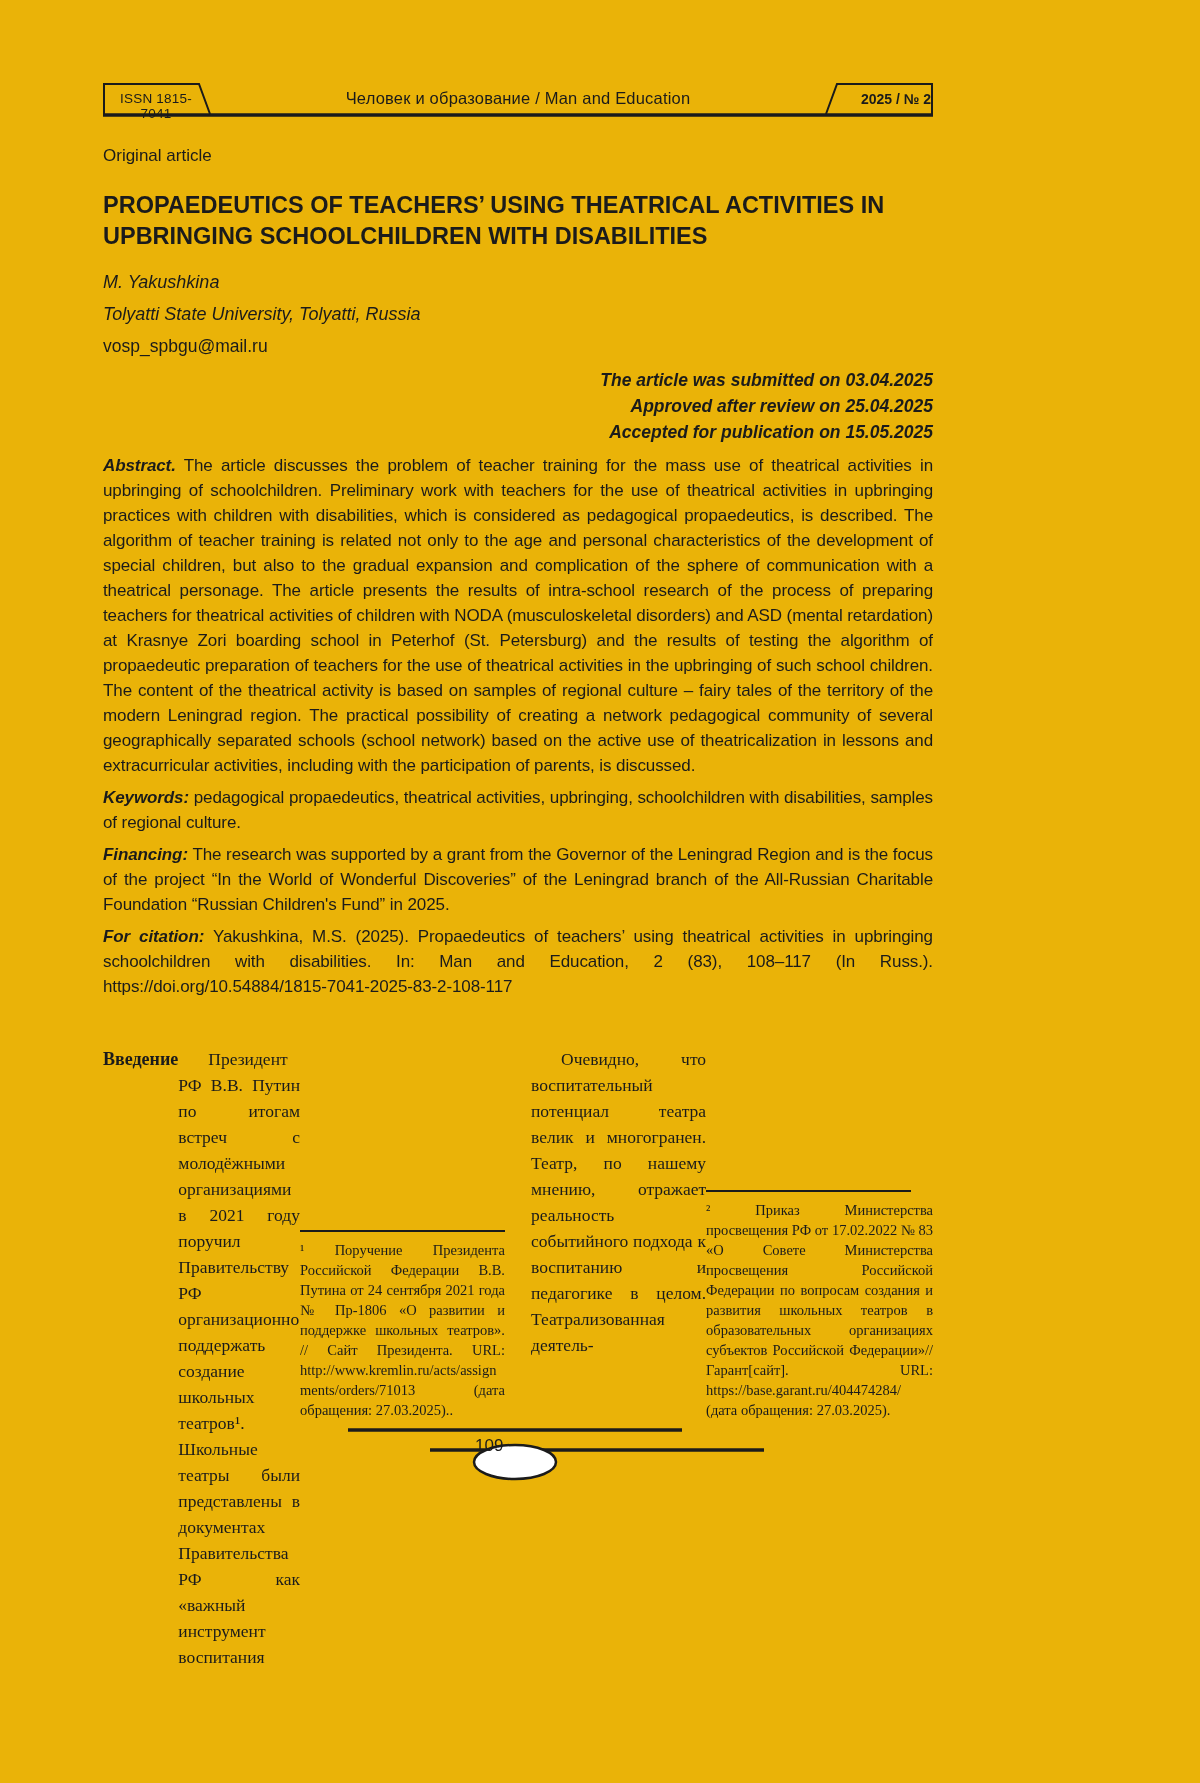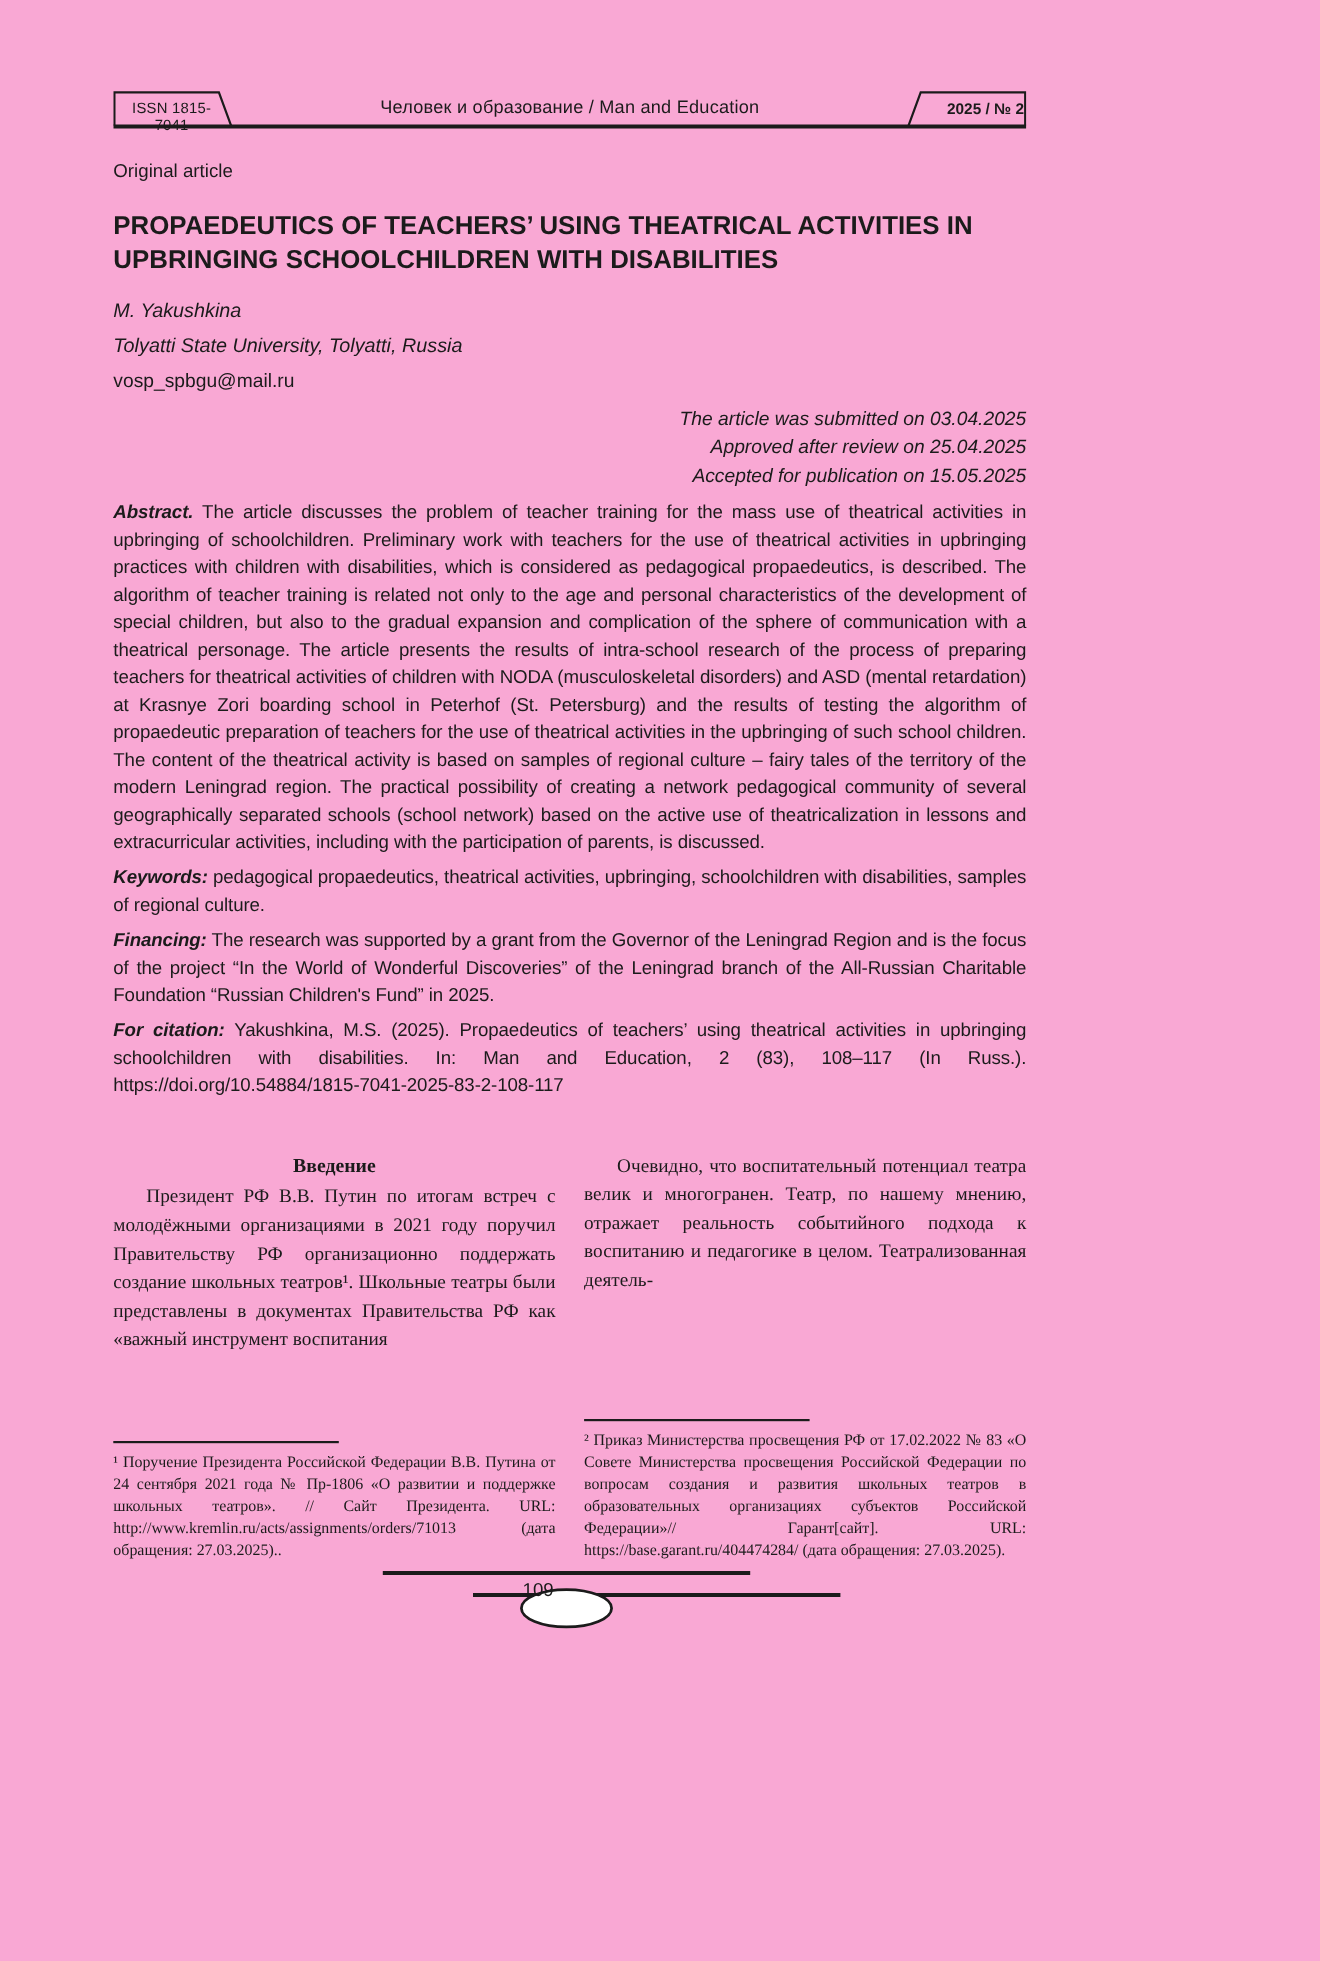--- a/index.html
+++ b/index.html
@@ -2,51 +2,51 @@
 <html><head>
 <meta charset="utf-8">
 <style>
   * { margin:0; padding:0; box-sizing:border-box; }
   html,body { background:#ffffff; }
   body {
     width:1200px; height:1783px;
     font-family:"Liberation Sans","DejaVu Sans",sans-serif;
     color:#1b1b1b;
   }
-  .page { position:relative; width:1200px; height:1783px; background:#f9a8d4; overflow:hidden; }
+  .page { position:relative; width:1200px; height:1783px; background:#eab308; overflow:hidden; }
 
   
   .pagehead { position:absolute; left:103px; top:82px; width:830px; height:36px; }
   .head-deco { position:absolute; left:0; top:0; width:830px; height:36px; }
   .issn { position:absolute; left:2px; top:9px; width:102px; text-align:center;
           font-size:13.5px; letter-spacing:0.2px; }
   .journal-title { position:absolute; left:110px; right:110px; top:7px; text-align:center;
           font-size:16.5px; letter-spacing:0.2px; }
   .issue { position:absolute; right:2px; top:9px; width:100px; text-align:right;
           font-size:14px; font-weight:bold; }
 
   
   .content { position:absolute; left:103px; top:118px; width:830px; }
   .orig { margin-top:28px; font-size:17px; }
   h1.title { margin-top:24px; font-size:23.5px; line-height:31px; font-weight:bold; }
   .author { margin-top:20px; font-size:18px; font-style:italic; }
   .affil  { margin-top:11px; font-size:18px; font-style:italic; }
   .email  { margin-top:11px; font-size:17.5px; }
-  .dates  { margin-top:10px; text-align:right; font-style:italic; font-size:17.5px; line-height:26px; }
+  .dates  { margin-top:10px; text-align:right; font-style:italic; font-size:17.5px; line-height:26px;font-weight:bold; }
 
   .meta-para { text-align:justify; font-size:17px; line-height:25px; letter-spacing:-0.1px; }
   .abstract  { margin-top:8px; }
   .keywords, .financing, .citation { margin-top:7px; }
   .lbl { font-weight:bold; font-style:italic; }
 
   
   .columns { position:absolute; left:103px; top:1046px; width:830px; height:374px;
              display:flex; gap:26px;
              font-family:"Liberation Serif","DejaVu Serif",serif; }
-  .col { width:402px; display:flex; flex-direction:column;
+  .col { width:402px; display:flex; flex-direction:row;
          font-size:17.5px; line-height:26px; text-align:justify; }
   .col h2 { font-size:18px; font-weight:bold; text-align:center; line-height:26px; margin-bottom:2px;
             font-family:"Liberation Serif","DejaVu Serif",serif; }
   .col p.indent { text-indent:30px; }
   .footnote { margin-top:auto; font-size:14.5px; line-height:20px; text-align:justify; }
   .fn-rule { width:205px; border-top:2.5px solid #1b1b1b; margin-bottom:8px; }
   .footnote p { word-break:break-word; }
 
   
   .pagefoot { position:absolute; left:103px; top:1424px; width:830px; height:62px; }

